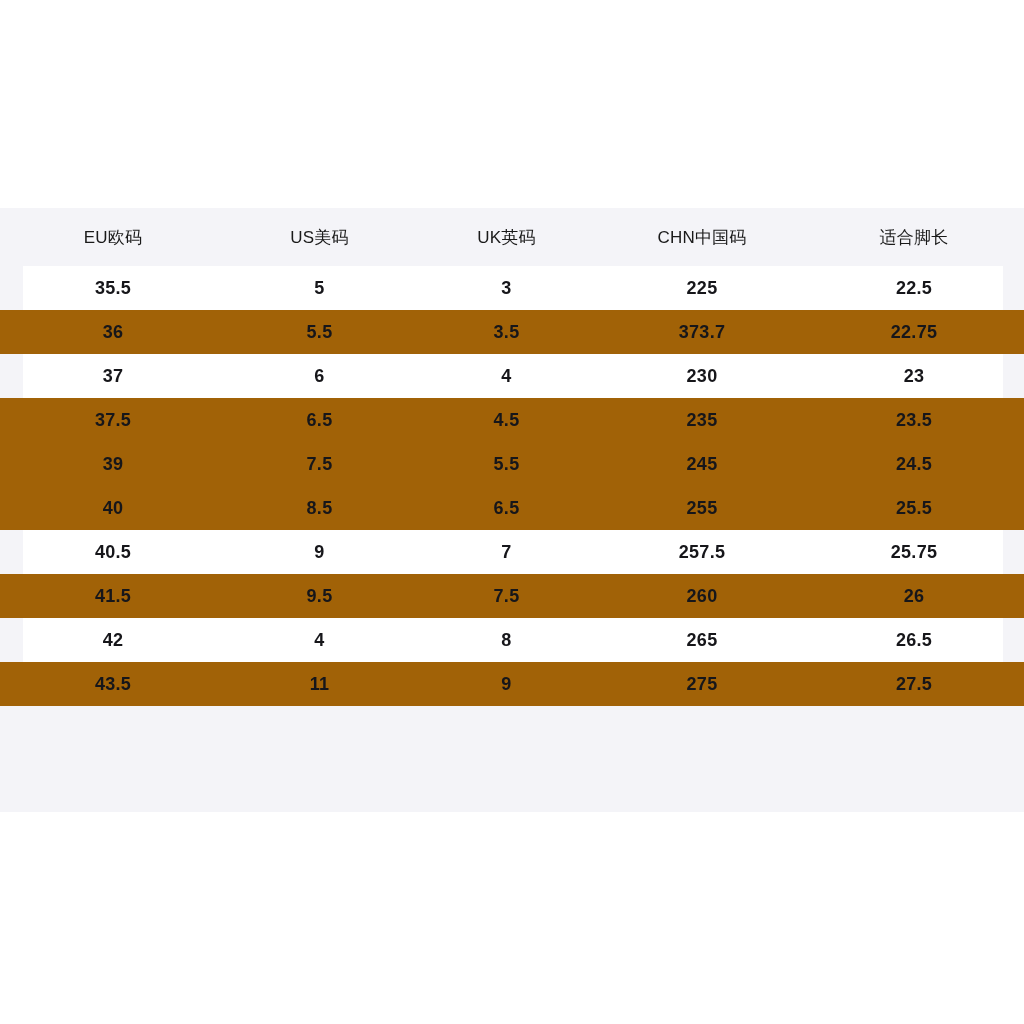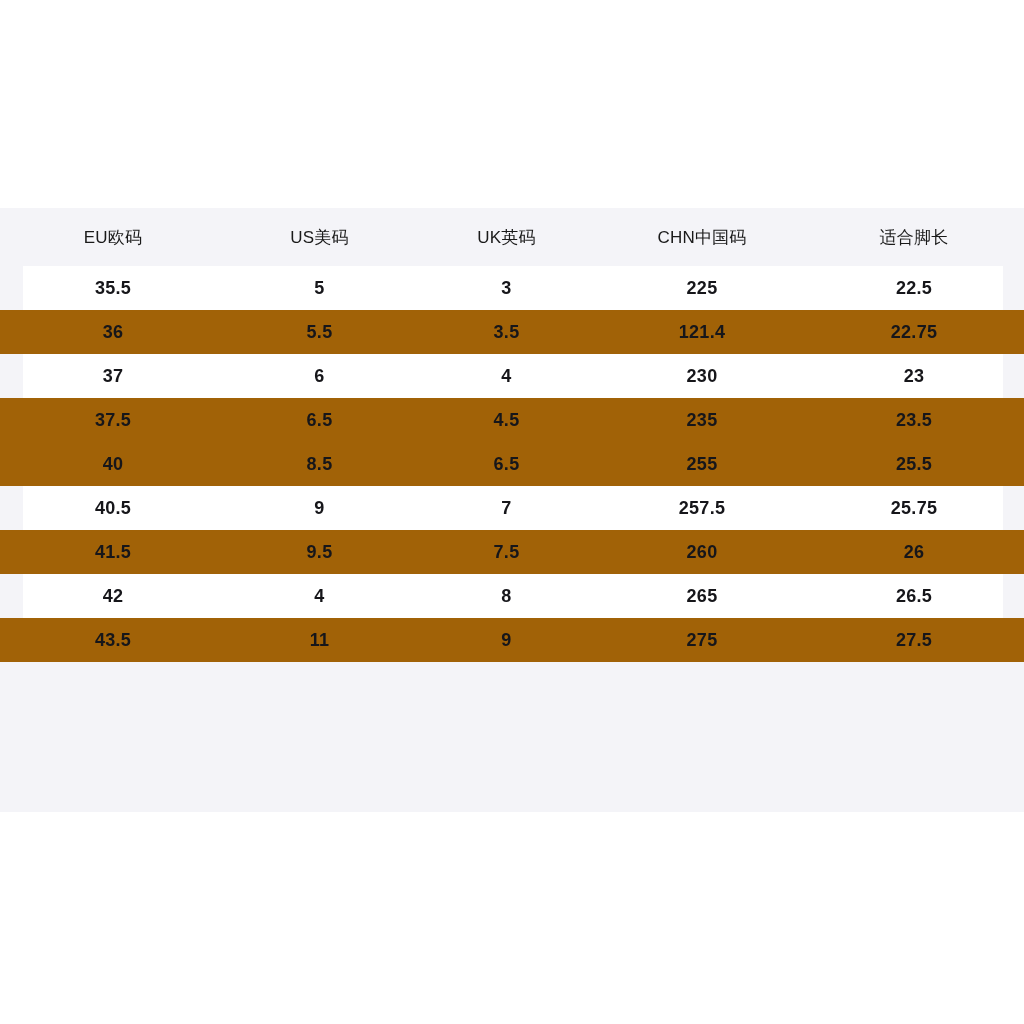--- a/index.html
+++ b/index.html
@@ -108,36 +108,43 @@
           <td>35.5</td>
           <td>5</td>
           <td>3</td>
           <td>225</td>
           <td>22.5</td>
         </tr>
         <tr class="row-grey">
           <td>36</td>
           <td>5.5</td>
           <td>3.5</td>
-          <td>121.4</td>
+          <td>373.7</td>
           <td>22.75</td>
         </tr>
         <tr class="row-white">
           <td>37</td>
           <td>6</td>
           <td>4</td>
           <td>230</td>
           <td>23</td>
         </tr>
         <tr class="row-grey">
           <td>37.5</td>
           <td>6.5</td>
           <td>4.5</td>
           <td>235</td>
           <td>23.5</td>
+        </tr>
+        <tr class="row-grey">
+          <td>39</td>
+          <td>7.5</td>
+          <td>5.5</td>
+          <td>245</td>
+          <td>24.5</td>
         </tr>
         <tr class="row-grey">
           <td>40</td>
           <td>8.5</td>
           <td>6.5</td>
           <td>255</td>
           <td>25.5</td>
         </tr>
         <tr class="row-white">
           <td>40.5</td>

